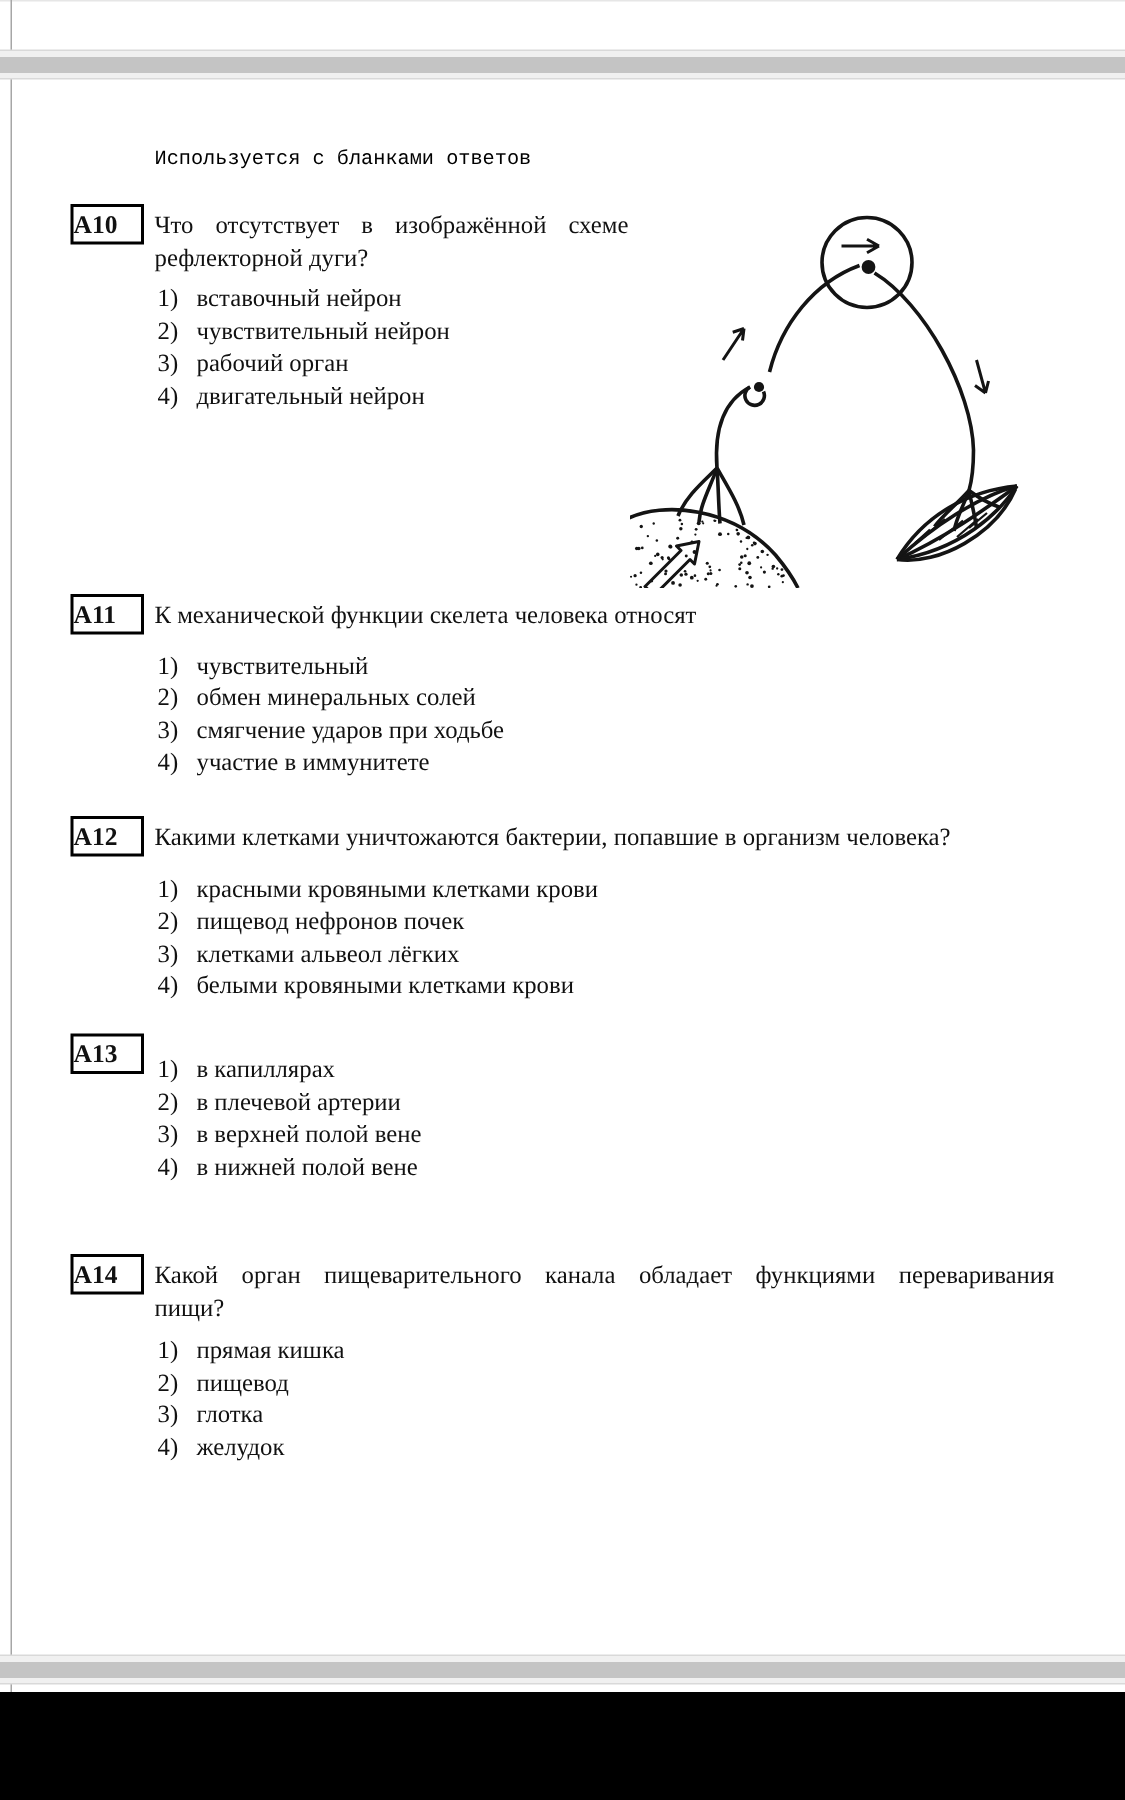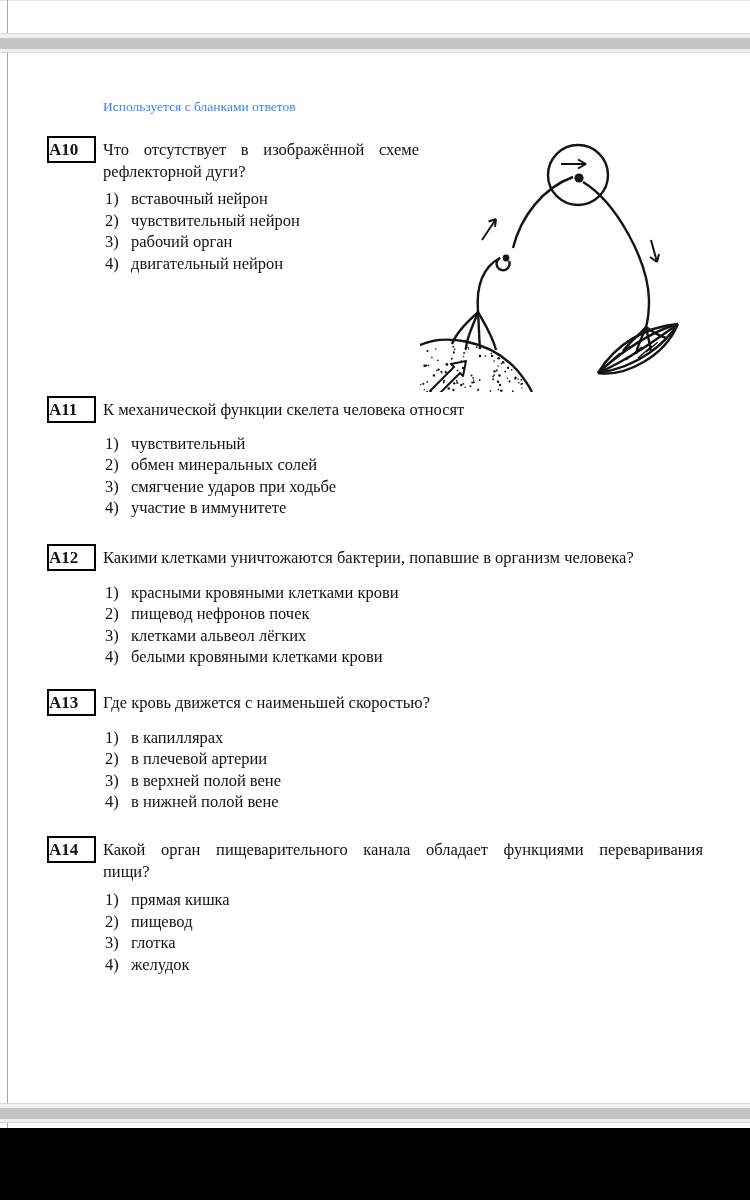--- a/index.html
+++ b/index.html
@@ -4,22 +4,22 @@
 <style>
   html,body{margin:0;padding:0;background:#fff;}
   .screen{position:relative;width:750px;height:1200px;background:#ffffff;overflow:hidden;
           font-family:"Liberation Serif",serif;color:#111;}
   .topedge{position:absolute;left:0;top:0;right:0;height:1px;background:#e6e6e6;}
   .vline{position:absolute;left:7px;top:0;width:1px;height:1128px;background:#a6a6a6;}
   .sep{position:absolute;left:0;right:0;height:20px;
        background:linear-gradient(to bottom,#d9d9d9 0 1px,#f0f0f0 1px 5px,#c4c4c4 5px 16px,#f0f0f0 16px 19px,#d9d9d9 19px 20px);}
   .sep-top{top:33px;}
   .sep-bottom{top:1103px;}
-  .note{position:absolute;left:103px;top:99px;font-family:Liberation Serif, serif;
-        font-size:13.5px;color:#3b82f6;}
+  .note{position:absolute;left:103px;top:99px;font-family:Liberation Mono, monospace;
+        font-size:13.5px;color:#000000;}
   .q{position:absolute;left:0;right:0;}
   .q-a10{top:136px;} .q-a11{top:396px;} .q-a12{top:544px;} .q-a13{top:689px;} .q-a14{top:836px;}
   .qlabel{position:absolute;left:47px;top:0;width:49px;height:27px;border:2px solid #000;
           box-sizing:border-box;display:flex;align-items:center;
           font-weight:bold;font-size:17px;background:#fff;}
   .qbody{margin-left:103px;margin-right:28px;}
   .qtext{font-size:16.5px;line-height:21.5px;padding-top:3px;}
   .jfull{text-align:justify;text-align-last:justify;}
   .q-a10 .qtext{width:316px;}
   .q-a14 .qtext{width:600px;}
@@ -264,23 +264,20 @@
         <li><span class="num">4)</span><span>белыми кровяными клетками крови</span></li>
       </ol>
     </div>
   </section>
 
   <section class="q q-a13">
     <div class="qlabel">
       <span>А13</span>
     </div>
     <div class="qbody">
-      <div class="qtext">
-        <div>Где кровь движется с наименьшей скоростью?</div>
-      </div>
       <ol class="opts">
         <li><span class="num">1)</span><span>в капиллярах</span></li>
         <li><span class="num">2)</span><span>в плечевой артерии</span></li>
         <li><span class="num">3)</span><span>в верхней полой вене</span></li>
         <li><span class="num">4)</span><span>в нижней полой вене</span></li>
       </ol>
     </div>
   </section>
 
   <section class="q q-a14">

